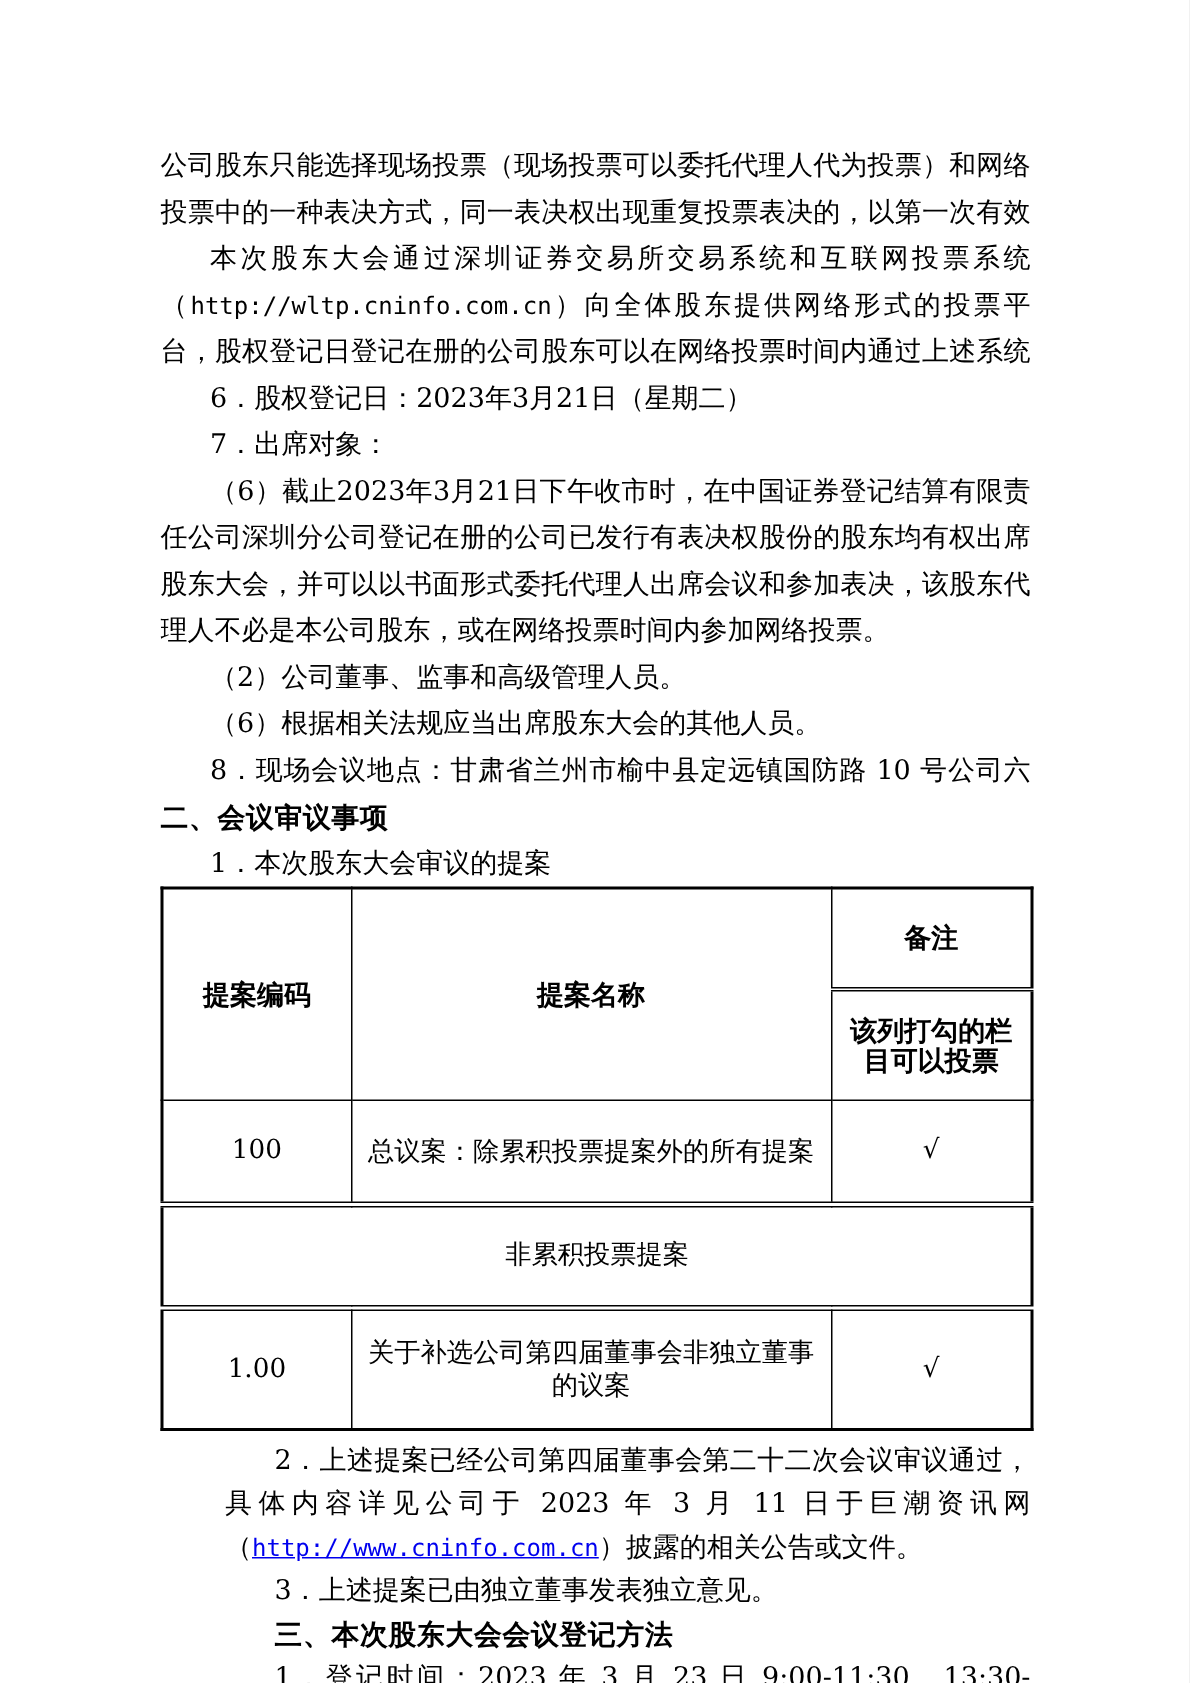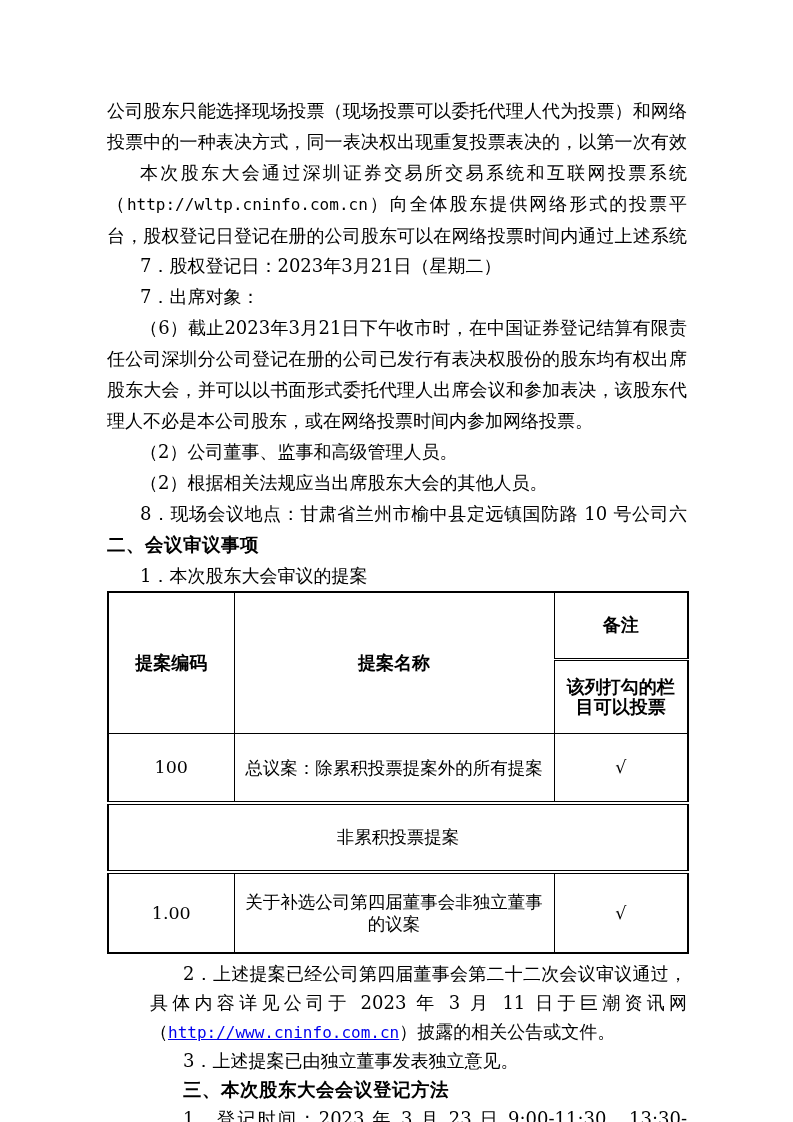--- a/index.html
+++ b/index.html
@@ -68,30 +68,30 @@
 </head>
 <body>
 
 <div class="page">
   <div class="content">
 
     <p class="h2lines">公司股东只能选择现场投票（现场投票可以委托代理人代为投票）和网络投票中的一种表决方式，同一表决权出现重复投票表决的，以第一次有效投票表决结果为准。</p>
 
     <p class="ind h3lines"><span>本次股东大会通过深圳证券交易所交易系统和互联网投票系统（</span><span class="mono">http://wltp.cninfo.com.cn</span><span>）向全体股东提供网络形式的投票平台，股权登记日登记在册的公司股东可以在网络投票时间内通过上述系统行使表决权。</span></p>
 
-    <p class="ind h1line">7．股权登记日：2023年3月21日（星期二）</p>
+    <p class="ind h1line">6．股权登记日：2023年3月21日（星期二）</p>
 
     <p class="ind h1line">7．出席对象：</p>
 
     <p class="ind h4lines">（6）截止2023年3月21日下午收市时，在中国证券登记结算有限责任公司深圳分公司登记在册的公司已发行有表决权股份的股东均有权出席股东大会，并可以以书面形式委托代理人出席会议和参加表决，该股东代理人不必是本公司股东，或在网络投票时间内参加网络投票。</p>
 
     <p class="ind h1line">（2）公司董事、监事和高级管理人员。</p>
 
 
-    <p class="ind h1line">（2）根据相关法规应当出席股东大会的其他人员。</p>
+    <p class="ind h1line">（6）根据相关法规应当出席股东大会的其他人员。</p>
 
     <p class="ind h1line">8．现场会议地点：甘肃省兰州市榆中县定远镇国防路 10 号公司六楼会议室。</p>
 
     <h2 class="sec-heading">二、会议审议事项</h2>
 
     <p class="ind h1line">1．本次股东大会审议的提案</p>
 
     <table class="proposals">
       <colgroup>
         <col style="width:126px">

